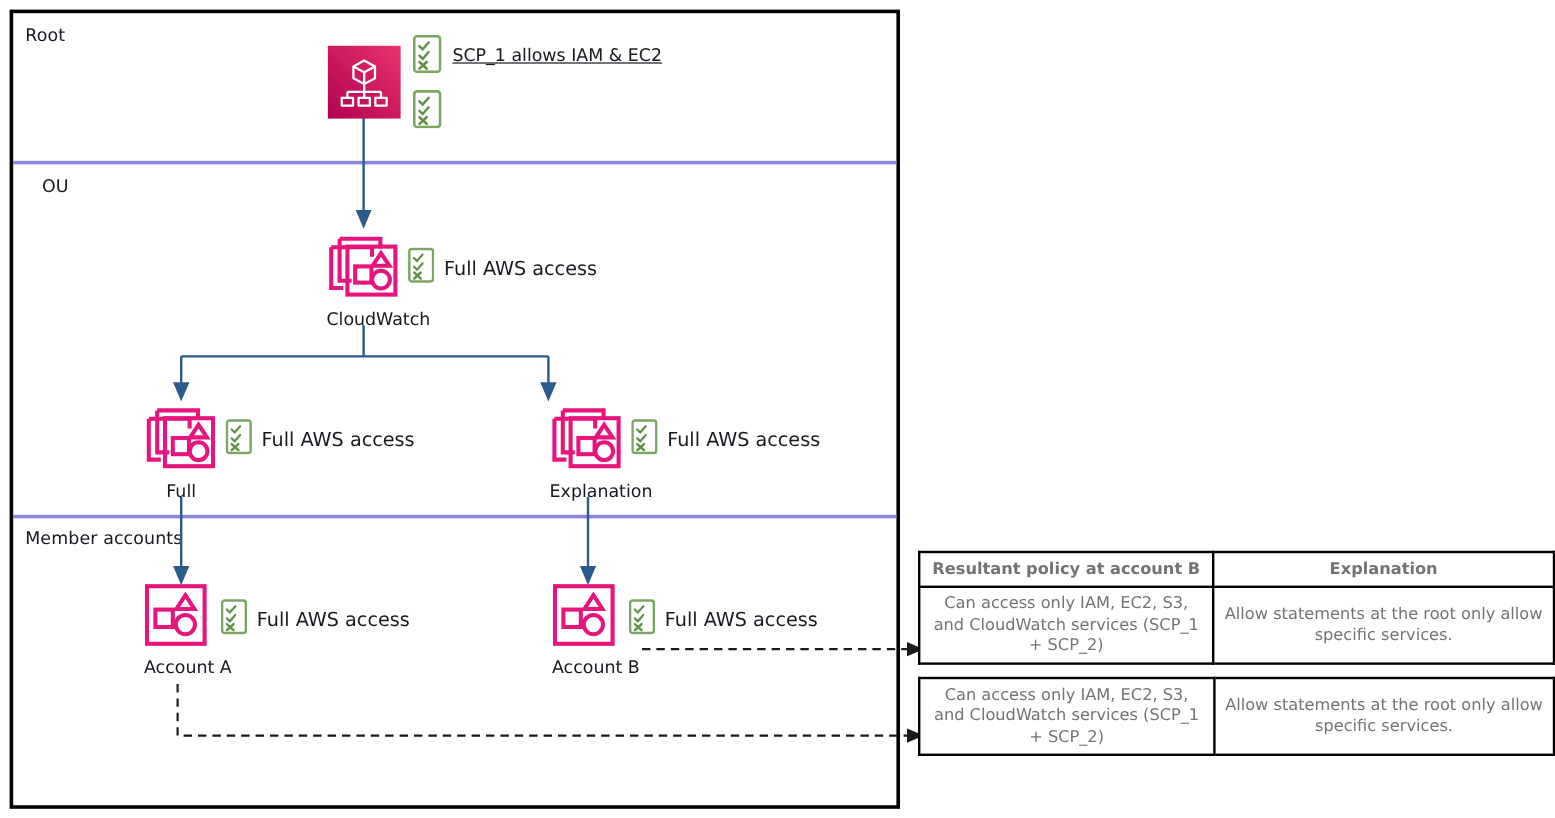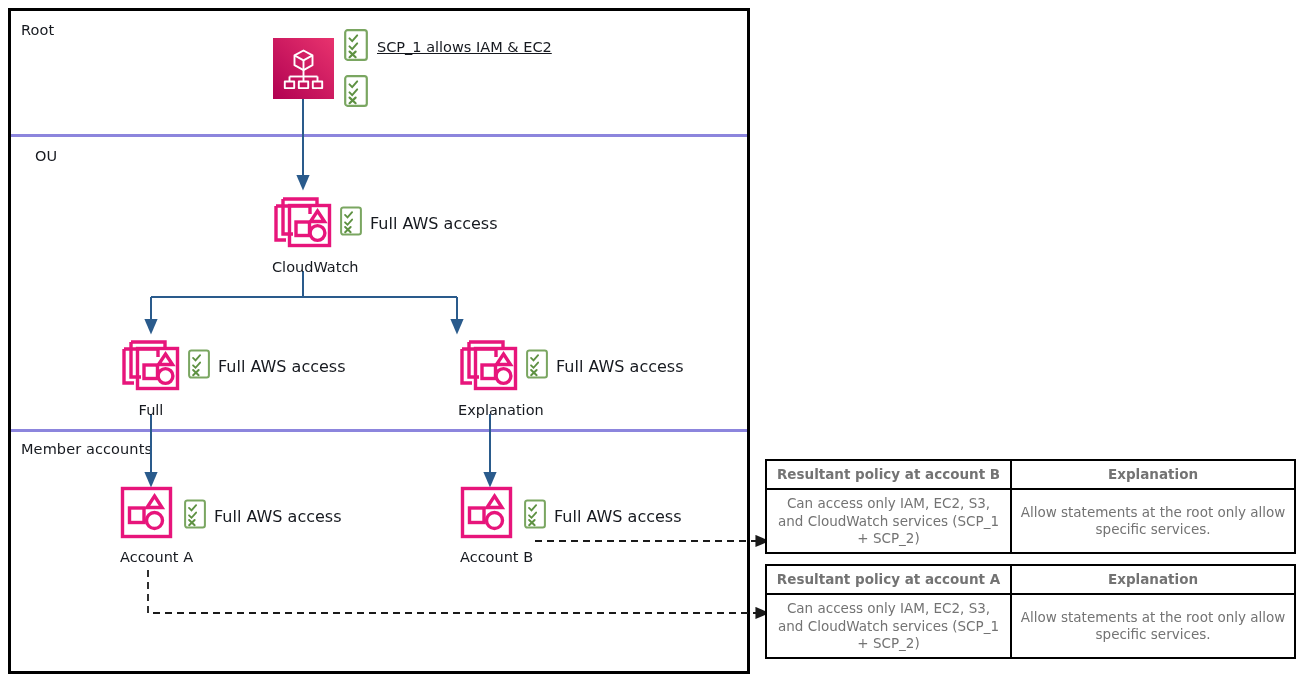--- a/index.html
+++ b/index.html
@@ -390,22 +390,18 @@
   </tr>
   <tr class="row-body">
     <td class="col-a">Can access only IAM, EC2, S3, and CloudWatch services (SCP_1 + SCP_2)</td>
     <td class="col-b">Allow statements at the root only allow specific services.</td>
   </tr>
 </tbody>
   </table>
 
 <table class="result-table" style="left:765px; top:564px;">
   <tbody>
-      <tr class="row-head">
-    <td class="th col-a">Resultant policy at account A</td>
-    <td class="th col-b">Explanation</td>
-  </tr>
   <tr class="row-body">
     <td class="col-a">Can access only IAM, EC2, S3, and CloudWatch services (SCP_1 + SCP_2)</td>
     <td class="col-b">Allow statements at the root only allow specific services.</td>
   </tr>
 </tbody>
   </table>
 
 </body></html>

